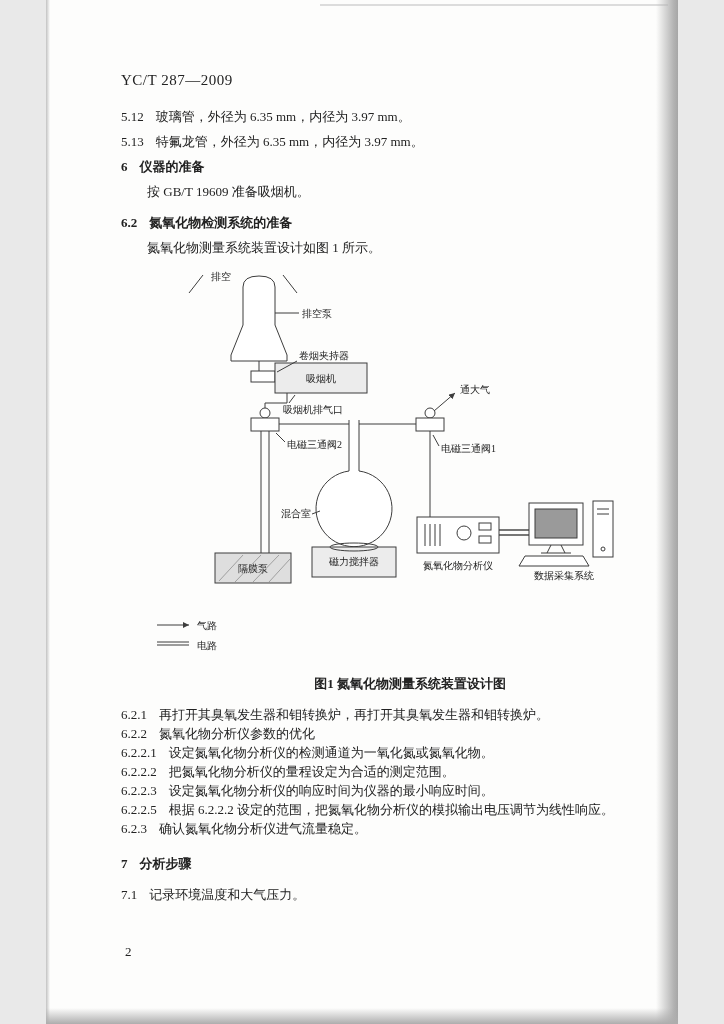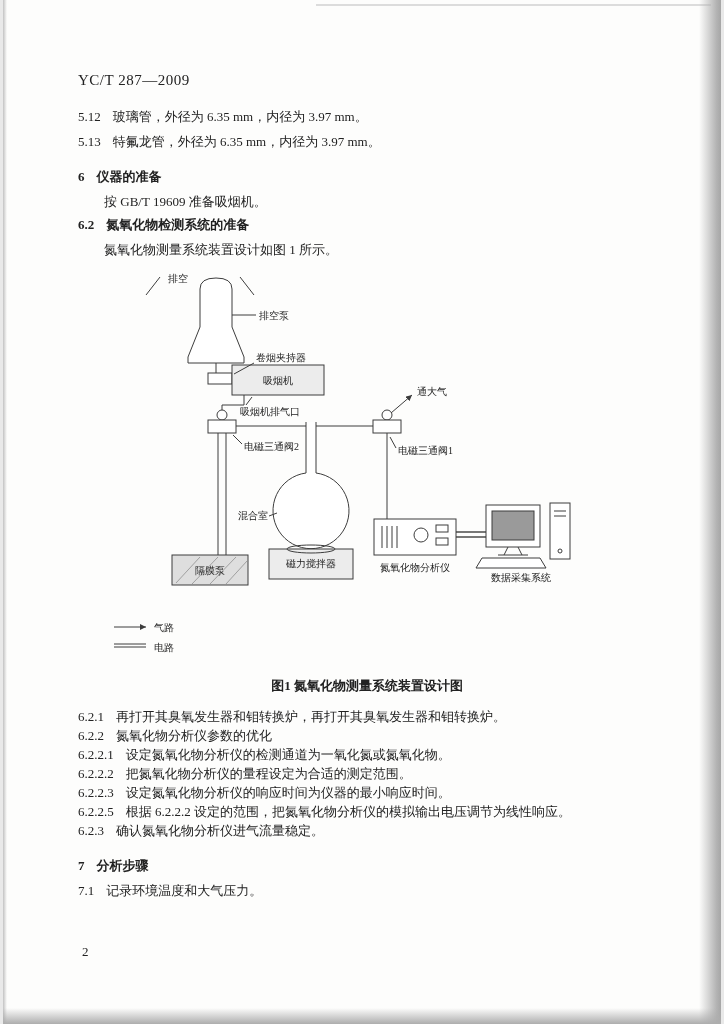--- a/index.html
+++ b/index.html
@@ -1,35 +1,35 @@
 <!DOCTYPE html>
 <html><head>
 <meta charset="utf-8">
 <style>
   html,body { margin:0; padding:0; background:#e9e9e9; }
   .page {
-    position:relative; width:718px; height:1024px; margin:0 auto;
+    position:relative; width:632px; height:1024px; margin:0 auto;
     background:#fdfdfc; overflow:hidden;
     font-family:"Liberation Serif","DejaVu Serif",serif; color:#222;
   }
   .edge-right { position:absolute; top:0; right:0; width:22px; height:100%;
     background:linear-gradient(to right, rgba(180,180,180,0), #b3b3b3 80%, #a6a6a6); }
   .edge-bottom { position:absolute; bottom:0; left:0; width:100%; height:16px;
     background:linear-gradient(to bottom, rgba(190,190,190,0), #adadad); }
   .edge-left { position:absolute; top:0; left:0; width:4px; height:100%;
     background:linear-gradient(to right, #c2c2c2, rgba(255,255,255,0)); }
   .edge-top { position:absolute; top:4px; right:10px; width:55%; height:2px; background:#dcdcdc; }
 
   .content { position:absolute; left:75px; top:72px; width:578px; }
   .doc-header { font-size:15px; letter-spacing:0.5px; margin-bottom:18px; }
 
   .clause { font-size:13px; line-height:19px; margin:0 0 6px 0; }
   .clause .num { margin-right:12px; white-space:nowrap; }
   .heading { font-weight:bold; }
-  .mt-sm { margin-top:4px; } .mt-md { margin-top:16px; } .mt-lg { margin-top:16px; }
+  .mt-sm { margin-top:12px; } .mt-md { margin-top:6px; } .mt-lg { margin-top:16px; }
   .indent { padding-left:26px; }
   .tight { margin-bottom:0; }
 
   .figure-block { margin:8px 0 0 0; }
   .diagram-wrap { margin-left:28px; }
   .figure-caption { text-align:center; font-weight:bold; font-size:13px; margin:6px 0 12px 0; }
 
   svg text { font-size:10px; fill:#222; font-family:"Liberation Serif","DejaVu Serif",serif; }
   svg .ln { stroke:#3d3d3d; stroke-width:1; fill:none; }
   svg .shape { stroke:#3d3d3d; stroke-width:1; fill:#ffffff; }

